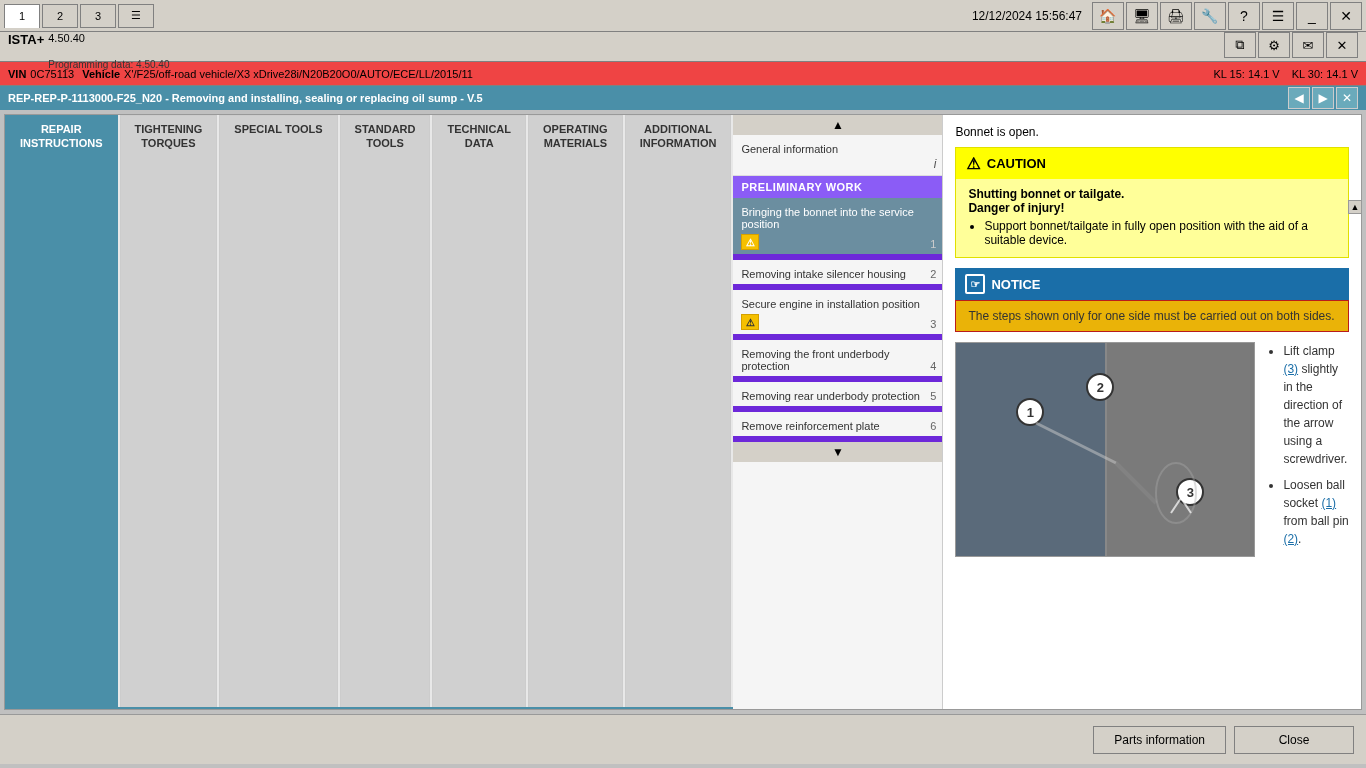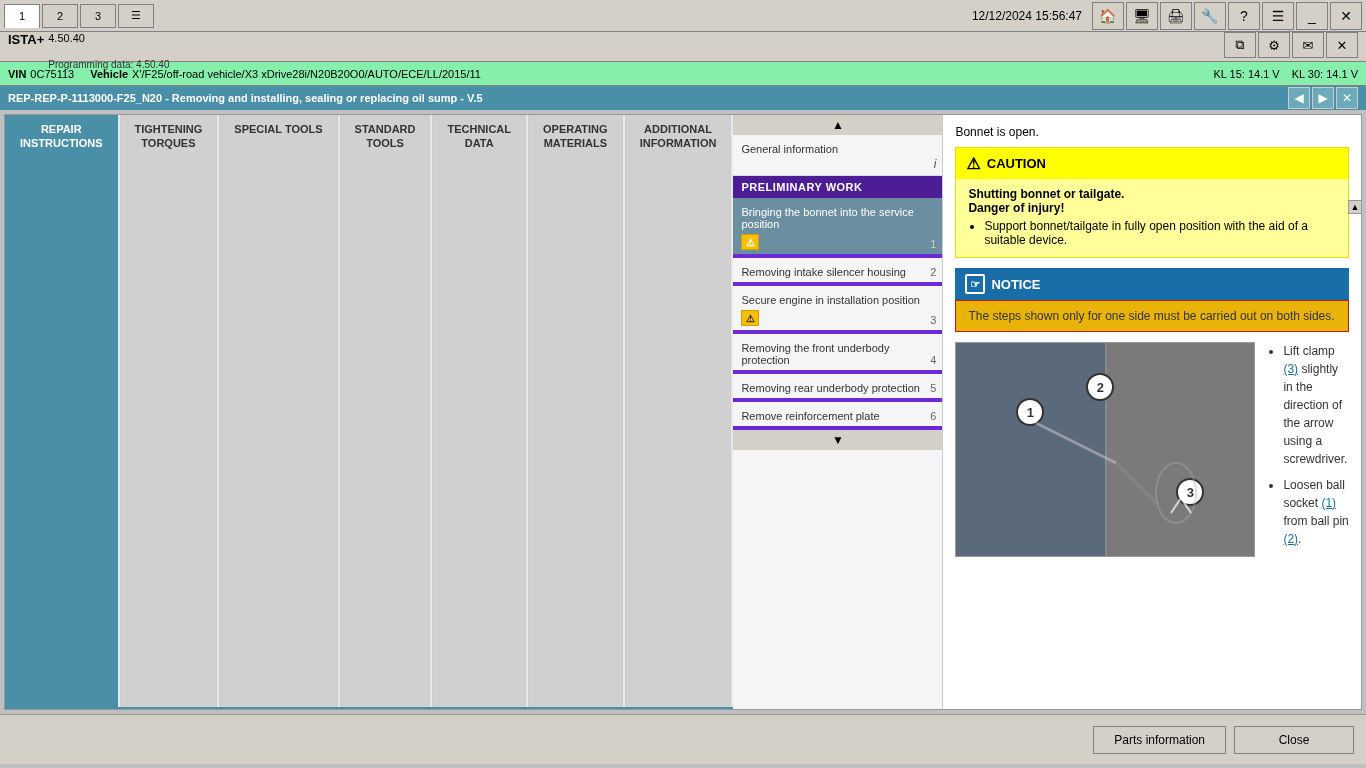--- a/index.html
+++ b/index.html
@@ -33,25 +33,25 @@
     .app-version { font-size: 11px; }
     .app-progdata { font-size: 10px; color: #333; }
     .appbar-icon-btn {
       width: 32px; height: 26px; border: 1px solid #808080; background: #d4d0c8;
       display: flex; align-items: center; justify-content: center; cursor: pointer; margin-left: 2px;
       font-size: 13px;
     }
 
     
     #vinbar {
-      display: flex; align-items: center; background: #86efac; border-bottom: 1px solid #808080;
+      display: flex; align-items: center; background: #ef4444; border-bottom: 1px solid #808080;
       height: 24px; padding: 0 8px; font-size: 11px;
     }
     .vin-label { font-weight: bold; margin-right: 4px; }
-    .vin-value { margin-right: 16px; }
+    .vin-value { margin-right: 8px; }
     .vehicle-label { font-weight: bold; margin-right: 4px; }
     .vehicle-value { margin-right: 16px; }
     .kl-spacer { flex: 1; }
     .kl-info { font-size: 11px; margin-left: 12px; }
 
     
     #docbar {
       display: flex; align-items: center; background: #4a8fa8; height: 24px; padding: 0 8px;
     }
     .doc-title { color: white; font-size: 11px; font-weight: bold; flex: 1; }
@@ -84,25 +84,25 @@
     #content {
       display: flex; flex: 1; overflow: hidden;
     }
 
     
     #left-panel {
       width: 210px; border-right: 1px solid #ccc; overflow-y: auto;
       background: #f5f5f5;
     }
     .left-section-header {
-      background: #4c1d95; color: white; font-size: 11px; font-weight: bold;
+      background: #8b5cf6; color: white; font-size: 11px; font-weight: bold;
       padding: 5px 8px; letter-spacing: 0.5px;
     }
     .left-item {
-      padding: 8px 8px 4px 8px; border-bottom: 4px solid #6d28d9; cursor: pointer;
+      padding: 8px 8px 4px 8px; border-bottom: 6px solid #6d28d9; cursor: pointer;
       position: relative; font-size: 11px; color: #333;
     }
     .left-item.active { background: #6b8ea0; color: white; }
     .left-item .item-number {
       position: absolute; right: 6px; bottom: 4px; font-size: 11px; color: #666;
     }
     .left-item.active .item-number { color: #ccc; }
     .left-item .warn-badge {
       display: inline-block; background: #f5c000; border: 1px solid #d4a000;
       width: 18px; height: 16px; text-align: center; line-height: 16px;

